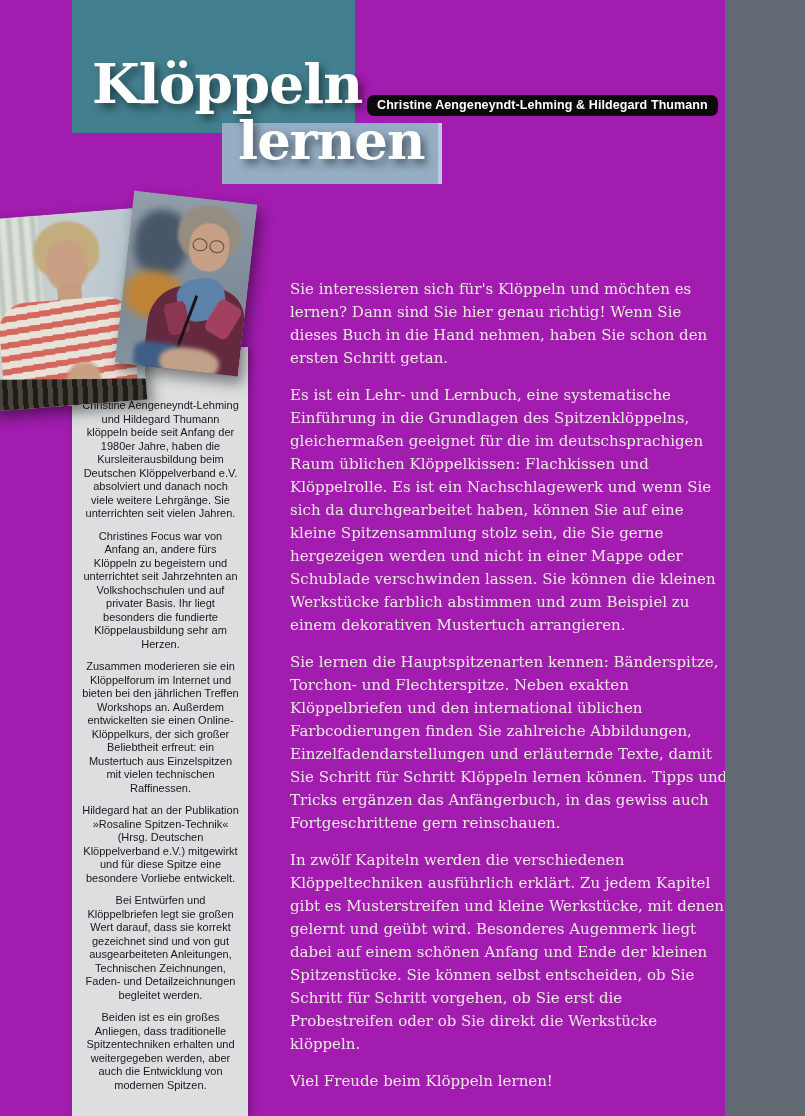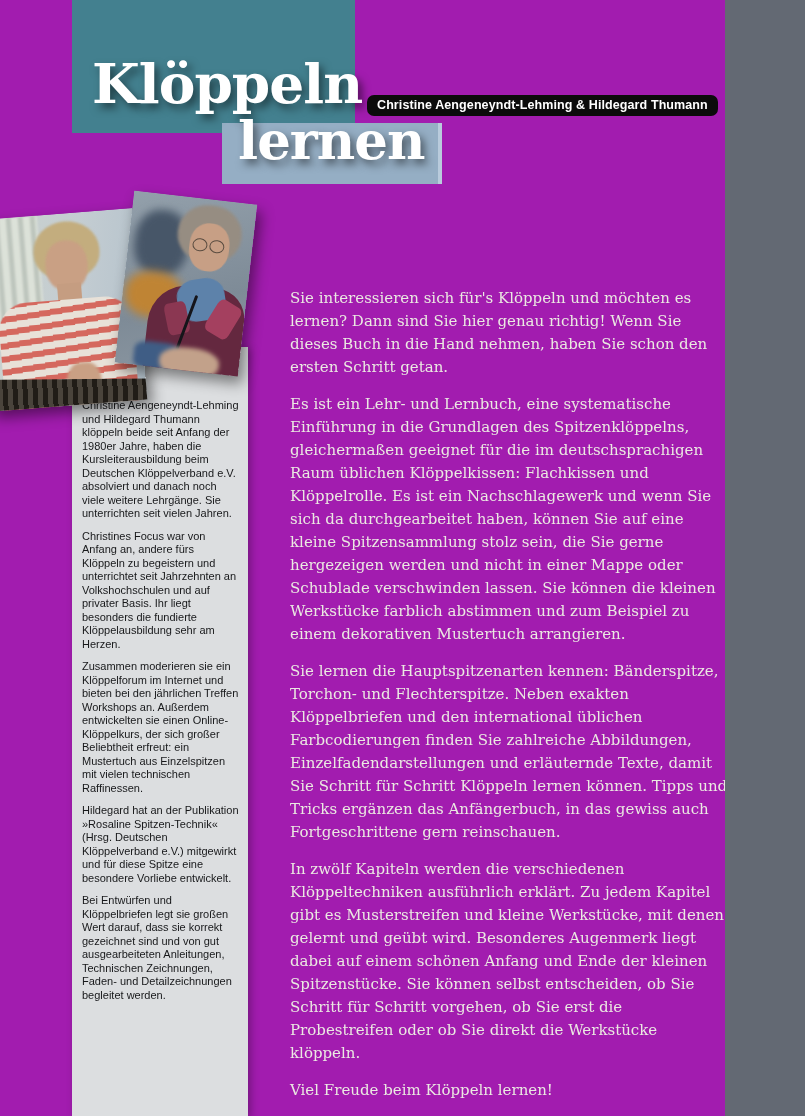--- a/index.html
+++ b/index.html
@@ -90,27 +90,27 @@
              border-radius:45%; filter:blur(2px); }
 
   
   .sidebar {
     position:absolute; left:72px; top:347px; width:176px; height:769px;
     background:#dcdee0; box-sizing:border-box; padding:52px 9px 0 10px;
     box-shadow:3px 2px 8px rgba(0,0,0,.28);
   }
   .sidebar p {
     margin:0 0 9px 0; color:#17181a;
-    font-size:11px; line-height:13.5px;
+    font-size:11px; line-height:13.5px;text-align:center;
   }
 
   
   .main-text { position:absolute; left:290px; top:278px; width:438px; }
   .main-text p {
-    margin:9px 0 14px 0; color:#ebe9e2;
+    margin:0 0 14px 0; color:#ebe9e2;
     font-family:"DejaVu Serif", serif;
     font-size:15px; line-height:23px;
   }
 </style>
 </head>
 <body>
 
 <div class="page">
 
   <div class="teal-block"></div>
@@ -148,20 +148,21 @@
     <div class="pr-lace"></div>
     <div class="pr-hands"></div>
   </div>
 
   <div class="sidebar">
     <p>Christine Aengeneyndt-Lehming und Hildegard Thumann klöppeln beide seit Anfang der 1980er Jahre, haben die Kursleiterausbildung beim Deutschen Klöppelverband e.V. absolviert und danach noch viele weitere Lehrgänge. Sie unterrichten seit vielen Jahren.</p>
     <p>Christines Focus war von Anfang an, andere fürs Klöppeln zu begeistern und unterrichtet seit Jahrzehnten an Volkshochschulen und auf privater Basis. Ihr liegt besonders die fundierte Klöppelausbildung sehr am Herzen.</p>
     <p>Zusammen moderieren sie ein Klöppelforum im Internet und bieten bei den jährlichen Treffen Workshops an. Außerdem entwickelten sie einen Online-Klöppelkurs, der sich großer Beliebtheit erfreut: ein Mustertuch aus Einzelspitzen mit vielen technischen Raffinessen.</p>
     <p>Hildegard hat an der Publikation »Rosaline Spitzen-Technik« (Hrsg. Deutschen Klöppelverband e.V.) mitgewirkt und für diese Spitze eine besondere Vorliebe entwickelt.</p>
     <p>Bei Entwürfen und Klöppelbriefen legt sie großen Wert darauf, dass sie korrekt gezeichnet sind und von gut ausgearbeiteten Anleitungen, Technischen Zeichnungen, Faden- und Detailzeichnungen begleitet werden.</p>
+    <p>Beiden ist es ein großes Anliegen, dass traditionelle Spitzentechniken erhalten und weitergegeben werden, aber auch die Entwicklung von modernen Spitzen.</p>
   </div>
 
   <div class="main-text">
     <p>Sie interessieren sich für's Klöppeln und möchten es lernen? Dann sind Sie hier genau richtig! Wenn Sie dieses Buch in die Hand nehmen, haben Sie schon den ersten Schritt getan.</p>
     <p>Es ist ein Lehr- und Lernbuch, eine systematische Einführung in die Grundlagen des Spitzenklöppelns, gleichermaßen geeignet für die im deutschsprachigen Raum üblichen Klöppelkissen: Flachkissen und Klöppelrolle. Es ist ein Nachschlagewerk und wenn Sie sich da durchgearbeitet haben, können Sie auf eine kleine Spitzensammlung stolz sein, die Sie gerne hergezeigen werden und nicht in einer Mappe oder Schublade verschwinden lassen. Sie können die kleinen Werkstücke farblich abstimmen und zum Beispiel zu einem dekorativen Mustertuch arrangieren.</p>
     <p>Sie lernen die Hauptspitzenarten kennen: Bänderspitze, Torchon- und Flechterspitze. Neben exakten Klöppelbriefen und den international üblichen Farbcodierungen finden Sie zahlreiche Abbildungen, Einzelfadendarstellungen und erläuternde Texte, damit Sie Schritt für Schritt Klöppeln lernen können. Tipps und Tricks ergänzen das Anfängerbuch, in das gewiss auch Fortgeschrittene gern reinschauen.</p>
     <p>In zwölf Kapiteln werden die verschiedenen Klöppeltechniken ausführlich erklärt. Zu jedem Kapitel gibt es Musterstreifen und kleine Werkstücke, mit denen gelernt und geübt wird. Besonderes Augenmerk liegt dabei auf einem schönen Anfang und Ende der kleinen Spitzenstücke. Sie können selbst entscheiden, ob Sie Schritt für Schritt vorgehen, ob Sie erst die Probestreifen oder ob Sie direkt die Werkstücke klöppeln.</p>
     <p>Viel Freude beim Klöppeln lernen!</p>
   </div>
 

